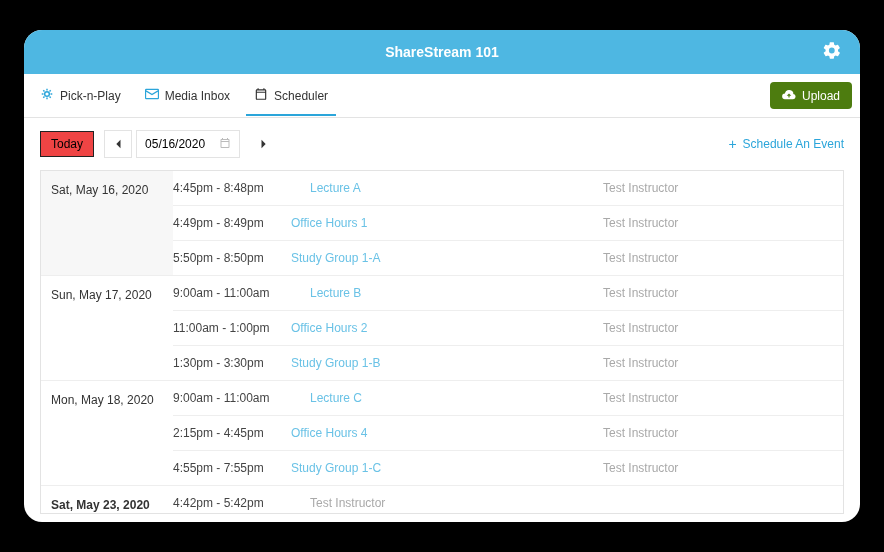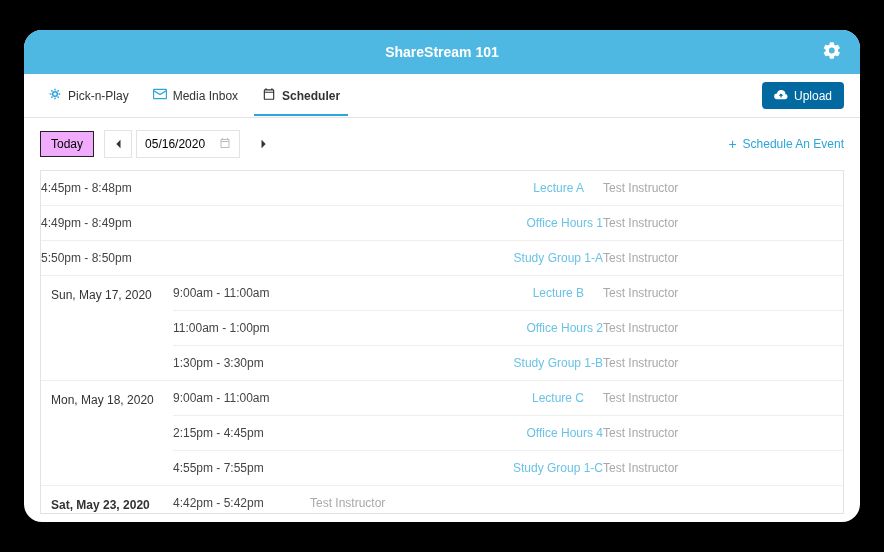--- a/index.html
+++ b/index.html
@@ -40,42 +40,42 @@
     position: absolute;
     right: 18px;
     top: 50%;
     transform: translateY(-50%);
     cursor: pointer;
   }
   .tabbar {
     display: flex;
     align-items: center;
     border-bottom: 1px solid #e3e3e3;
-    padding: 0 16px;
+    padding: 0 8px;
     gap: 8px;
   }
   .tab {
     display: inline-flex;
     align-items: center;
     gap: 6px;
     padding: 12px 8px 10px;
     font-size: 12px;
     color: #333;
     cursor: pointer;
     border-bottom: 2px solid transparent;
   }
   .tab.active {
-    font-weight: 700;
+    font-weight: 400;
     border-bottom: 2px solid #2ba5da;
     align-items: center;
   }
   .tab svg { flex: 0 0 auto; }
   .spacer { flex: 1; }
   .upload-btn {
-    background: #0369a1;
+    background: #4d7c0f;
     color: #fff;
     border-radius: 4px;
     padding: 6px 12px;
     font-size: 12px;
     display: inline-flex;
     align-items: center;
     gap: 6px;
     cursor: pointer;
     margin: 8px 0;
     text-align: center;
@@ -83,21 +83,21 @@
   .toolbar {
     display: flex;
     align-items: center;
     padding: 12px 16px;
   }
   .today-btn {
     border: 1px solid #222;
     padding: 5px 10px;
     font-size: 12px;
     cursor: pointer;
-    background: #f0abfc;
+    background: #ef4444;
   }
   .nav-btn {
     width: 28px;
     height: 28px;
     border: 1px solid #e3e3e3;
     background: #fff;
     margin-left: 10px;
     display: inline-flex;
     align-items: center;
     justify-content: center;
@@ -152,21 +152,20 @@
   .evt-time {
     width: 118px;
     font-size: 12px;
     color: #444;
   }
   .evt-title {
     flex: 1;
     font-size: 12px;
     color: #6ac2e6;
     cursor: pointer;
-    text-align: right;
   }
   .evt-title.strong { color: #1d9cd0; font-weight: 500; }
   .evt-inst {
     width: 240px;
     font-size: 12px;
     color: #a9a9a9;
   }
 </style>
 </head>
 <body>
@@ -242,20 +241,21 @@
     <div class="spacer"></div>
     <div class="schedule-btn">
       <span style="font-size:14px;line-height:1">+</span>
       <span>Schedule An Event</span>
     </div>
   </div>
 
   <div class="grid-wrap">
     <div id="days-host">
         <div class="day-block is-first">
+          <div class="day-label">Sat, May 16, 2020</div>
           <div class="events">
             <div class="event-row">
               <div class="evt-time">4:45pm - 8:48pm</div>
               <div class="evt-title">Lecture A</div>
               <div class="evt-inst">Test Instructor</div>
             </div>
             <div class="event-row">
               <div class="evt-time">4:49pm - 8:49pm</div>
               <div class="evt-title">Office Hours 1</div>
               <div class="evt-inst">Test Instructor</div>

